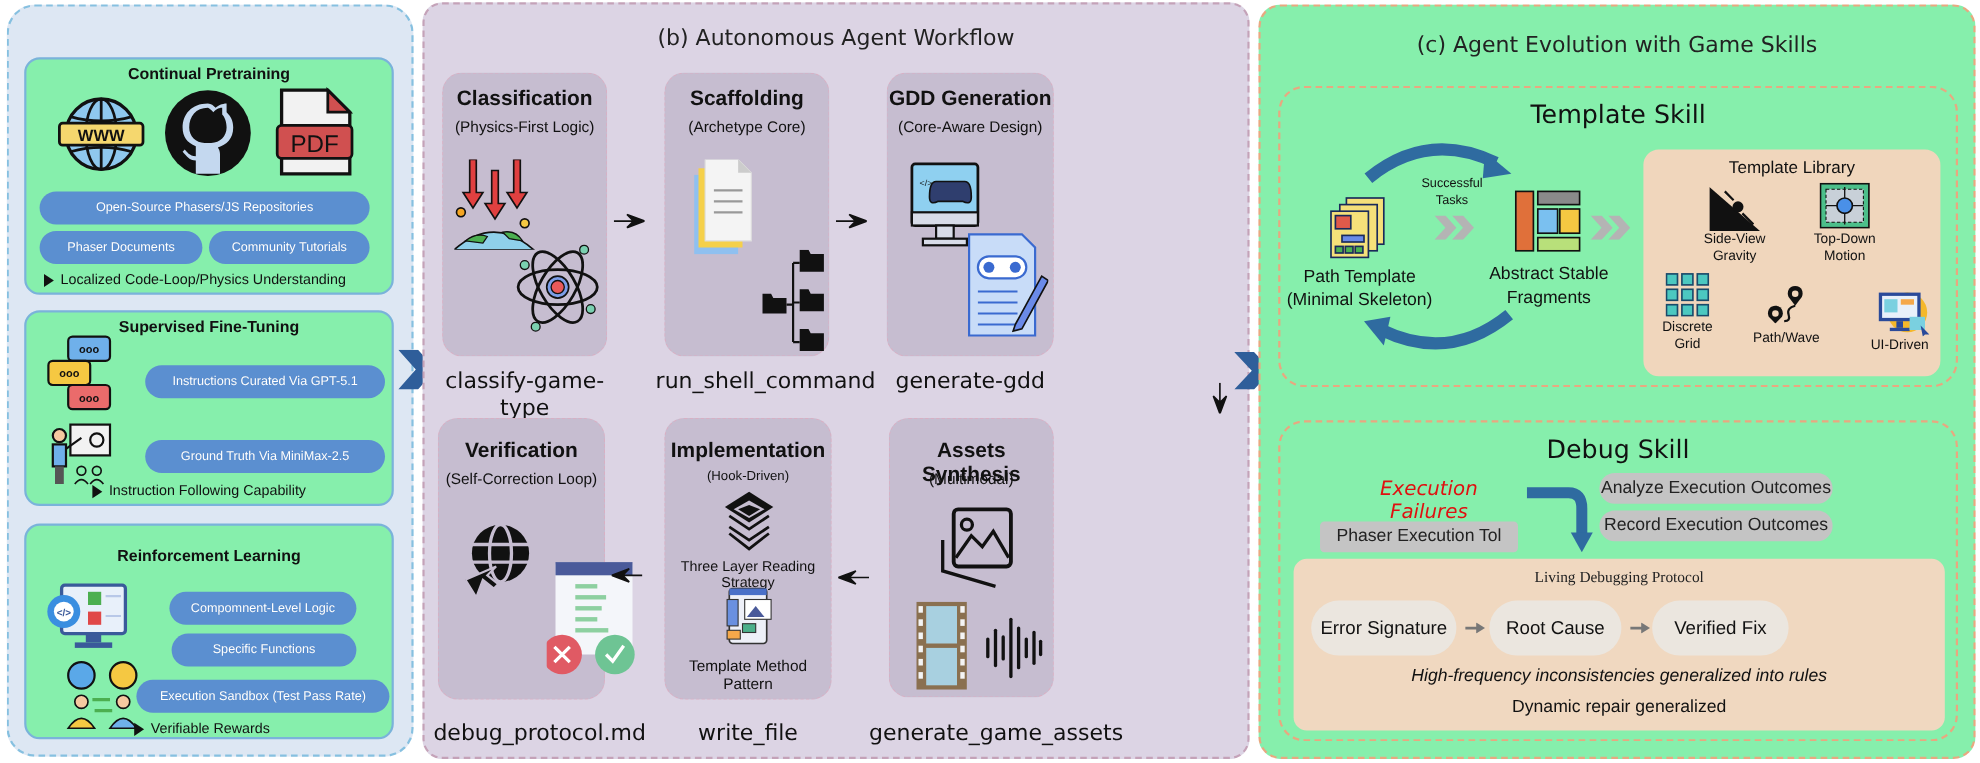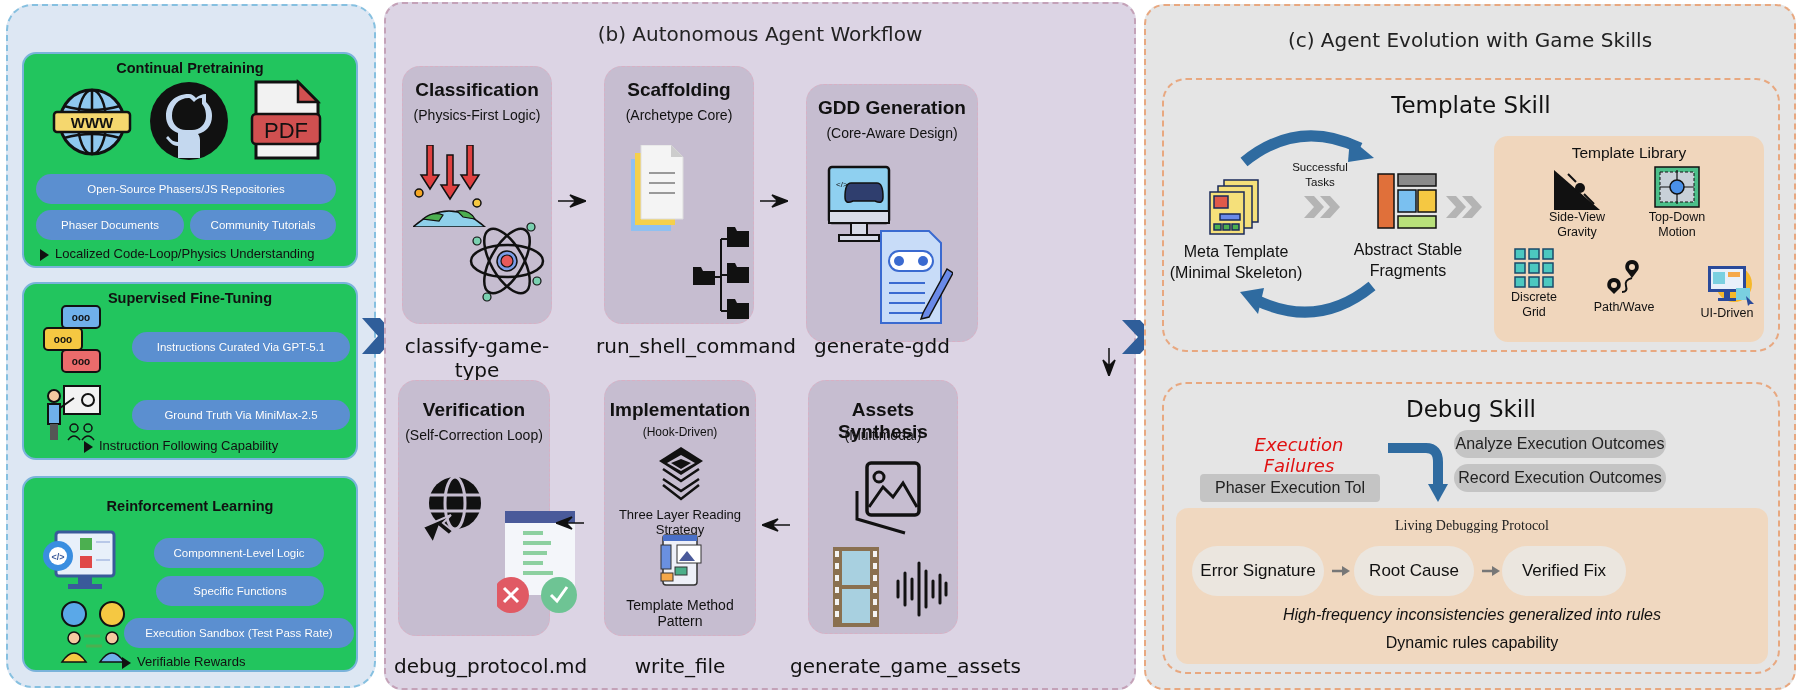--- a/index.html
+++ b/index.html
@@ -3,36 +3,36 @@
 <meta charset="utf-8">
 <style>
   * { box-sizing: border-box; margin: 0; padding: 0; }
   body { width: 1800px; height: 694px; background: #ffffff; position: relative; overflow: hidden; font-family: "Liberation Sans", sans-serif; }
   .abs { position: absolute; }
   .hand { font-family: "DejaVu Sans", sans-serif; }
 
   
   #panel-a { left: 6px; top: 4px; width: 370px; height: 684px; background: #dde7f3; border: 2.5px dashed #86c0e0; border-radius: 26px; }
   .panel-title { position: absolute; left: 0; right: 0; text-align: center; font-size: 21px; color: #222; }
-  .sub-a { position: absolute; background: #22c55e; border: 2px solid #7ab3da; border-radius: 14px; }
+  .sub-a { position: absolute; background: #86efac; border: 2px solid #7ab3da; border-radius: 14px; }
   .sub-title { position: absolute; left: 0; right: 0; text-align: center; font-weight: bold; font-size: 14.5px; color: #111; }
   .pill-a { position: absolute; background: #5b8fd0; color: #fff; border-radius: 16px; font-size: 11.5px; display: flex; align-items: center; justify-content: center; text-shadow: 0 0 1px rgba(0,0,0,0.1); }
   .caption-a { position: absolute; font-size: 13px; color: #111; display: flex; align-items: flex-end; gap: 6px; }
   .tri { width: 0; height: 0; border-top: 6px solid transparent; border-bottom: 6px solid transparent; border-left: 9px solid #111; }
 
   
   #panel-b { left: 384px; top: 2px; width: 752px; height: 688px; background: #dcd4e4; border: 2px dashed #c4a2b8; border-radius: 18px; }
   .card-b { position: absolute; background: #c6bdd0; border: 1.5px dashed #d8b0c4; border-radius: 18px; }
   .card-title { position: absolute; left: 0; right: 0; text-align: center; font-weight: bold; font-size: 19px; color: #111; }
   .card-sub { position: absolute; left: 0; right: 0; text-align: center; font-size: 14px; color: #111; }
   .tool-label { position: absolute; text-align: center; font-size: 20px; color: #111; font-family: "DejaVu Sans", sans-serif; }
   .small-text { position: absolute; left: 0; right: 0; text-align: center; font-size: 13px; color: #111; }
 
   
-  #panel-c { left: 1144px; top: 4px; width: 652px; height: 686px; background: #e5e5e5; border: 2.5px dashed #e8a880; border-radius: 20px; }
+  #panel-c { left: 1144px; top: 4px; width: 652px; height: 686px; background: #86efac; border: 2.5px dashed #e8a880; border-radius: 20px; }
   .sub-c { position: absolute; border: 2.5px dashed #e8a880; border-radius: 24px; }
   .skill-title { position: absolute; left: 0; right: 0; text-align: center; font-size: 23px; color: #111; font-family: "DejaVu Sans", sans-serif; }
   .gray-pill { position: absolute; background: #c4c4c4; border-radius: 14px; font-size: 16px; color: #222; display: flex; align-items: center; justify-content: center; }
   .flow-pill { position: absolute; background: #ebe6df; border-radius: 26px; font-size: 17px; color: #111; display: flex; align-items: center; justify-content: center; }
   .lib-label { position: absolute; text-align: center; font-size: 12.5px; color: #111; line-height: 1.2; }
 
   .chev { position: absolute; }
 </style>
 </head>
 <body>
@@ -197,21 +197,21 @@
       </g>
       <path d="M22 50 L28 50 M28 12 L28 84 M28 12 L34 12 M28 48 L34 48 M28 84 L34 84" stroke="#111" stroke-width="2" fill="none"></path>
     </svg>
   </div>
   <div class="tool-label" style="left:210px; top:330px; width:166px;">run_shell_command</div>
 
   <svg class="abs" style="left:374px; top:190px;" width="28" height="14" viewBox="0 0 28 14">
     <path d="M0 7 L18 7 L12 1 L28 7 L12 13 L18 7" fill="#111" stroke="#111" stroke-width="1.5"></path>
   </svg>
 
-  <div class="card-b" style="left:420px; top:80px; width:172px; height:258px;">
+  <div class="card-b" style="left:420px; top:62px; width:152px; height:258px;">
     <div class="card-title" style="top:12px;">GDD Generation</div>
     <div class="card-sub" style="top:40px;">(Core-Aware Design)</div>
     <svg class="abs" style="left:20px; top:80px;" width="64" height="84" viewBox="0 0 64 84">
       <rect x="2" y="2" width="60" height="56" rx="3" fill="#8fd0f0" stroke="#111" stroke-width="2.5"></rect>
       <rect x="2" y="46" width="60" height="12" fill="#d8dce8" stroke="#111" stroke-width="2"></rect>
       <path d="M24 18 L50 18 Q56 18 56 32 Q56 40 48 36 L26 36 Q18 40 18 32 Q18 18 24 18Z" fill="#2f3e6e" stroke="#111" stroke-width="1.5"></path>
       <text x="9" y="22" font-size="8" fill="#111">&lt;/&gt;</text>
       <rect x="24" y="58" width="16" height="12" fill="#d8dce8" stroke="#111" stroke-width="2"></rect>
       <rect x="12" y="70" width="40" height="6" fill="#d8dce8" stroke="#111" stroke-width="2"></rect>
     </svg>
@@ -368,21 +368,21 @@
         <rect x="10" y="8" width="34" height="42" fill="#f5e07a"></rect>
         <rect x="2" y="14" width="34" height="42" fill="#f5e07a"></rect>
         <rect x="6" y="18" width="14" height="12" fill="#e05a4a"></rect>
         <rect x="12" y="36" width="20" height="6" fill="#6a8ae8"></rect>
         <rect x="6" y="46" width="7" height="6" fill="#4caf50"></rect>
         <rect x="15" y="46" width="7" height="6" fill="#4caf50"></rect>
         <rect x="24" y="46" width="7" height="6" fill="#4caf50"></rect>
       </g>
     </svg>
     <div class="abs" style="left:4px; top:162px; width:136px; text-align:center; font-size:16px; color:#111; line-height:1.3;">
-      <div>Meta Template</div>
+      <div>Path Template</div>
       <div>(Minimal Skeleton)</div>
     </div>
 
     <svg class="abs" style="left:140px; top:116px;" width="40" height="22" viewBox="0 0 40 22">
       <polygon points="0,0 10,0 20,11 10,22 0,22 10,11" fill="#b4b4b4"></polygon>
       <polygon points="16,0 26,0 36,11 26,22 16,22 26,11" fill="#b4b4b4"></polygon>
     </svg>
 
     <svg class="abs" style="left:212px; top:92px;" width="62" height="58" viewBox="0 0 62 58">
       <g stroke="#111" stroke-width="1.5">
@@ -487,16 +487,16 @@
         <path d="M0 5 L12 5" stroke="#777" stroke-width="2.5"></path>
           <polygon points="10,0 18,5 10,10" fill="#777"></polygon>
       </svg>
       <div class="flow-pill" style="left:178px; top:38px; width:120px; height:50px;">Root Cause</div>
       <svg class="abs" style="left:306px; top:58px;" width="18" height="10" viewBox="0 0 18 10">
         <path d="M0 5 L12 5" stroke="#777" stroke-width="2.5"></path>
           <polygon points="10,0 18,5 10,10" fill="#777"></polygon>
       </svg>
       <div class="flow-pill" style="left:326px; top:38px; width:124px; height:50px;">Verified Fix</div>
       <div class="abs" style="left:0; right:0; top:98px; text-align:center; font-size:16px; font-style:italic; color:#111;">High-frequency inconsistencies generalized into rules</div>
-      <div class="abs" style="left:0; right:0; top:126px; text-align:center; font-size:16px; color:#111;">Dynamic rules capability</div>
+      <div class="abs" style="left:0; right:0; top:126px; text-align:center; font-size:16px; color:#111;">Dynamic repair generalized</div>
     </div>
   </div>
 </div>
 
 </body></html>

